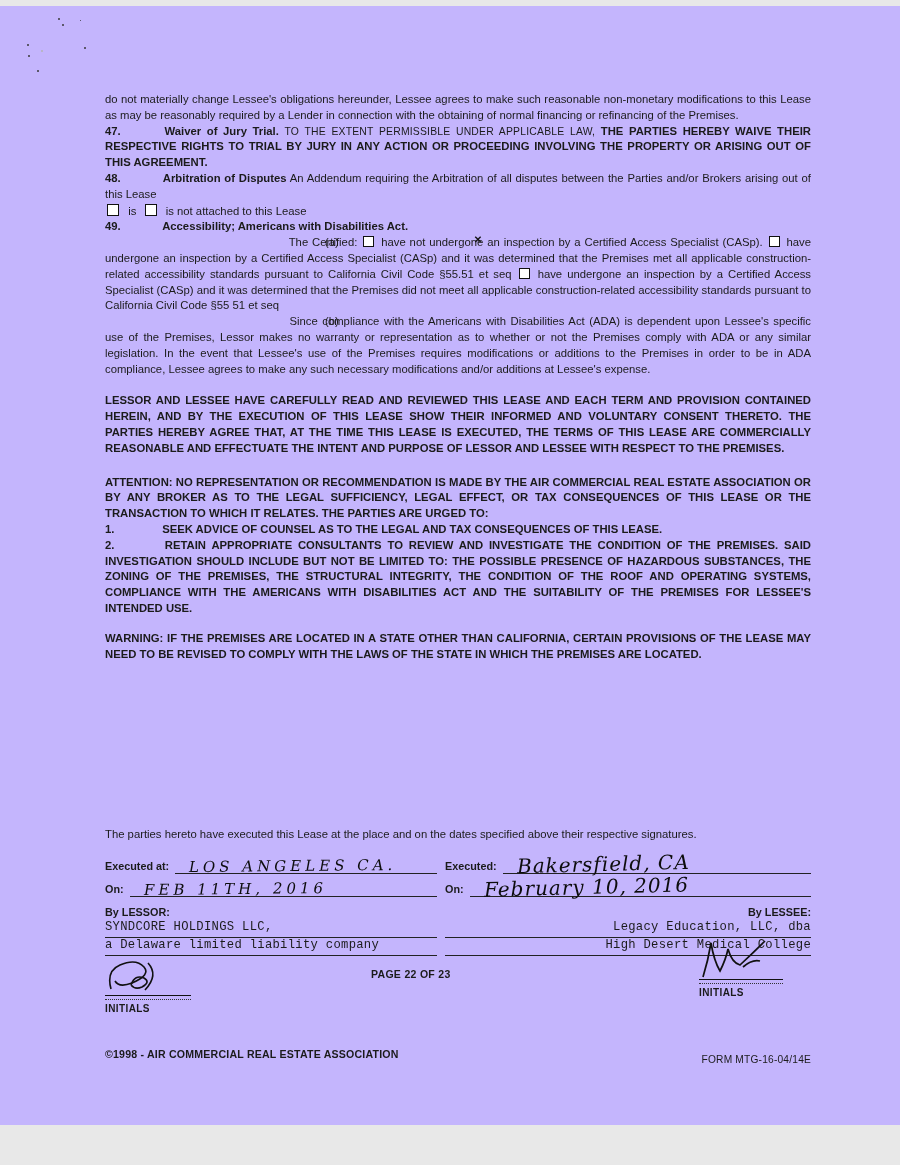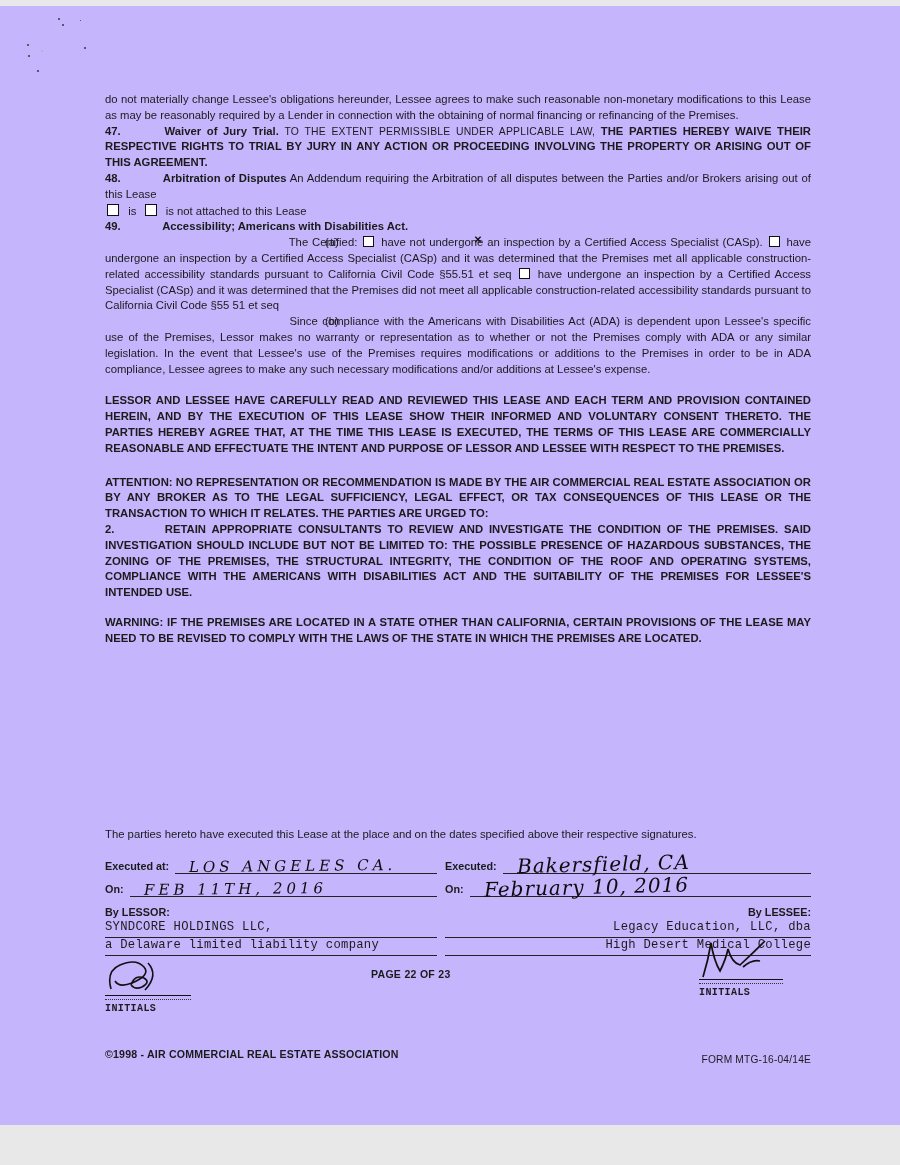--- a/index.html
+++ b/index.html
@@ -50,21 +50,21 @@
   .hand.script{font-size:20px; transform:rotate(-1.5deg); letter-spacing:1px; bottom:-3px;}
   .byzone{position:absolute; left:105px; top:900px; width:706px;}
   .by-label{font-size:10.8px; font-weight:700; margin-bottom:2px;}
   .typedline{
     border-bottom:1.3px solid #222; height:17px;
     font-family:"Liberation Mono", monospace; font-size:12.2px; letter-spacing:.3px;
     white-space:nowrap;
   }
   
   .initrow{position:absolute; left:105px; top:945px; width:706px; height:70px;}
-  .init-block{position:absolute; width:86px;font-family:Liberation Mono, monospace;}
+  .init-block{position:absolute; width:86px;}
   .init-block.left{left:0; top:8px;}
   .init-block.right{right:26px; top:-16px;}
   .init-line{border-top:1.6px solid #111; border-bottom:1.2px dotted #333; height:3px; margin-bottom:3px;}
   .init-label{font-size:10px; font-weight:700; letter-spacing:.4px;}
   .pagenum{position:absolute; left:266px; top:17px; font-size:10.5px; font-weight:700; letter-spacing:.3px;}
   .squiggle{display:block;}
   
   .footrow{position:absolute; left:105px; top:1042px; width:706px;}
   .foot-left{position:absolute; left:0; top:0; font-size:10.6px; font-weight:700; letter-spacing:.2px;}
   .foot-right{position:absolute; right:0; top:6px; font-size:10.2px; font-weight:400; letter-spacing:.2px;}
@@ -127,20 +127,24 @@
     <p class="indent110">
       <span class="sub-label">(b)</span>
       <span>Since compliance with the Americans with Disabilities Act (ADA) is dependent upon Lessee's specific use of the Premises, Lessor makes no warranty or representation as to whether or not the Premises comply with ADA or any similar legislation.  In the event that Lessee's use of the Premises requires modifications or additions to the Premises in order to be in ADA compliance, Lessee agrees to make any such necessary modifications and/or additions at Lessee's expense.</span>
     </p>
 
     <div class="gap16"></div>
     <p class="b">LESSOR AND LESSEE HAVE CAREFULLY READ AND REVIEWED THIS LEASE AND EACH TERM AND PROVISION CONTAINED HEREIN, AND BY THE EXECUTION OF THIS LEASE SHOW THEIR INFORMED AND VOLUNTARY CONSENT THERETO.  THE PARTIES HEREBY AGREE THAT, AT THE TIME THIS LEASE IS EXECUTED, THE TERMS OF THIS LEASE ARE COMMERCIALLY REASONABLE AND EFFECTUATE THE INTENT AND PURPOSE OF LESSOR AND LESSEE WITH RESPECT TO THE PREMISES.</p>
 
     <div class="gap18"></div>
     <p class="b">ATTENTION:  NO REPRESENTATION OR RECOMMENDATION IS MADE BY THE AIR COMMERCIAL REAL ESTATE ASSOCIATION OR BY ANY BROKER AS TO THE LEGAL SUFFICIENCY, LEGAL EFFECT, OR TAX CONSEQUENCES OF THIS LEASE OR THE TRANSACTION TO WHICH IT RELATES.  THE PARTIES ARE URGED TO:</p>
+    <p class="b">
+      <span class="num">1.</span>
+      <span>SEEK ADVICE OF COUNSEL AS TO THE LEGAL AND TAX CONSEQUENCES OF THIS LEASE.</span>
+    </p>
     <p class="b">
       <span class="num">2.</span>
       <span>RETAIN APPROPRIATE CONSULTANTS TO REVIEW AND INVESTIGATE THE CONDITION OF THE PREMISES.   SAID INVESTIGATION SHOULD INCLUDE BUT NOT BE LIMITED TO: THE POSSIBLE PRESENCE OF HAZARDOUS SUBSTANCES, THE ZONING OF THE PREMISES, THE STRUCTURAL INTEGRITY, THE CONDITION OF THE ROOF AND OPERATING SYSTEMS, COMPLIANCE WITH THE AMERICANS WITH DISABILITIES ACT AND THE SUITABILITY OF THE PREMISES FOR LESSEE'S INTENDED USE.</span>
     </p>
 
     <div class="gap14"></div>
     <p class="b">WARNING:  IF THE PREMISES ARE LOCATED IN A STATE OTHER THAN CALIFORNIA, CERTAIN PROVISIONS OF THE LEASE MAY NEED TO BE REVISED TO COMPLY WITH THE LAWS OF THE STATE IN WHICH THE PREMISES ARE LOCATED.</p>
   </div>
 
   <div class="execnote">The parties hereto have executed this Lease at the place and on the dates specified above their respective signatures.</div>

